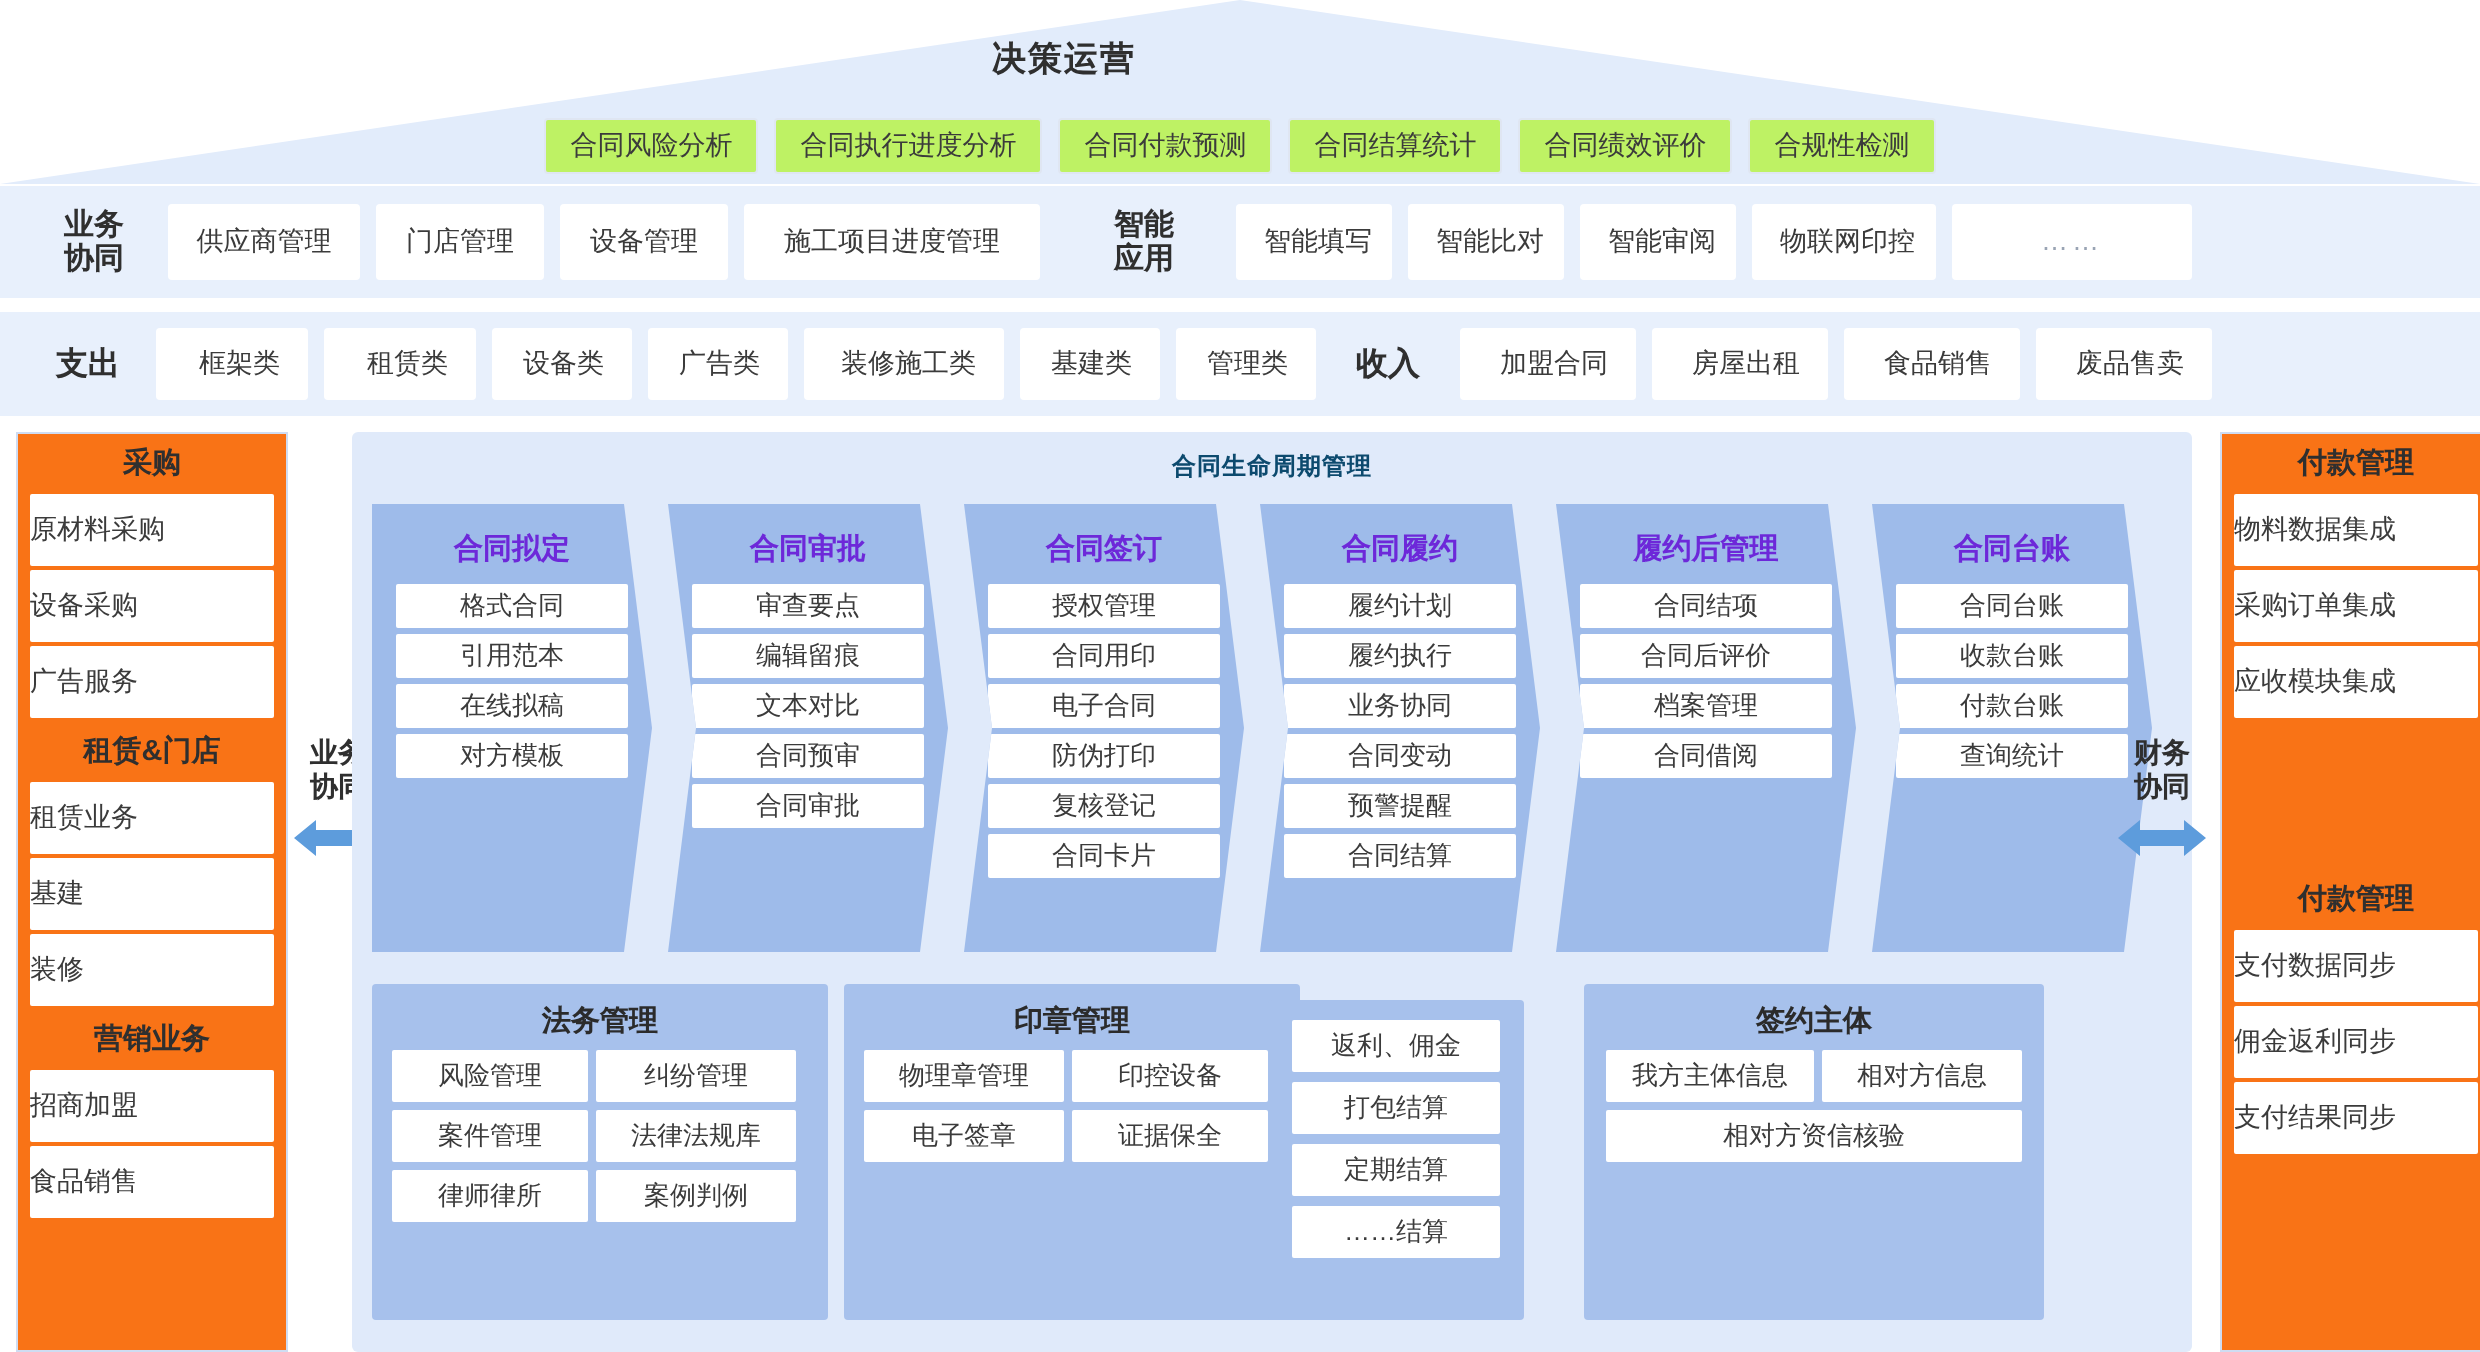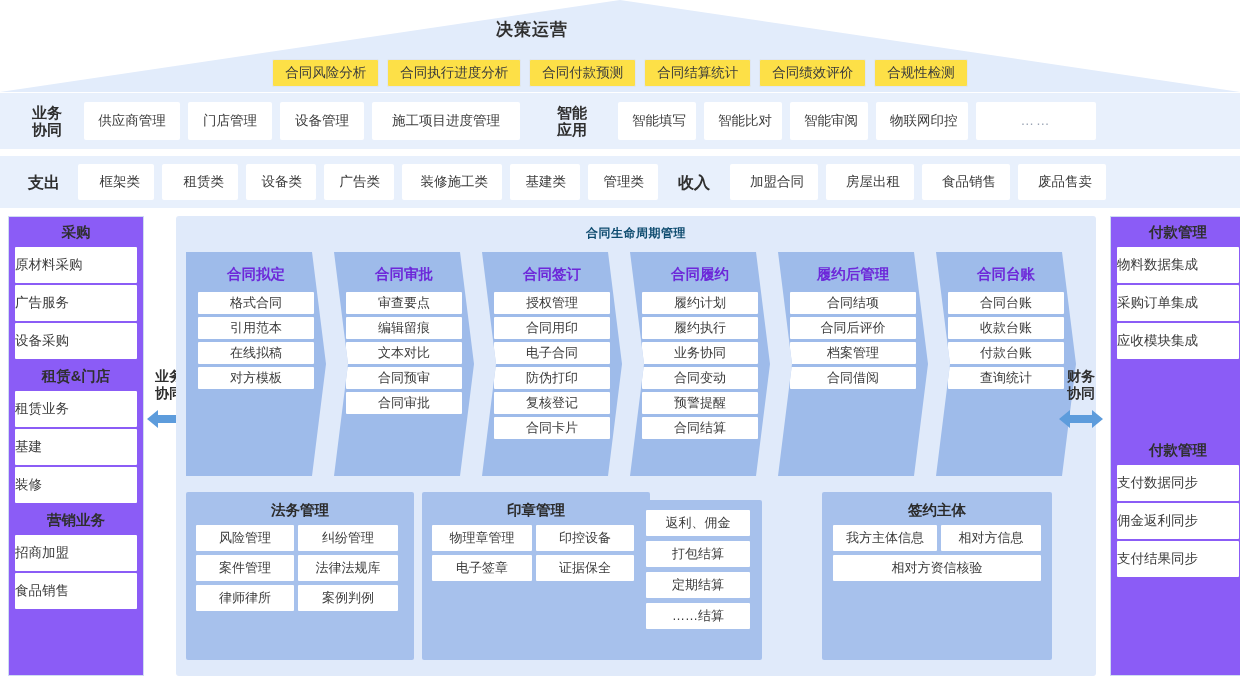--- a/index.html
+++ b/index.html
@@ -21,21 +21,21 @@
   }
   .pyramid-title{
     position:absolute; left:0; top:18px; width:1064px; text-align:center;
     font-size:17px; font-weight:bold; color:#2f2f2f; letter-spacing:1px;
   }
   .pyramid-chips{
     position:absolute; left:0; top:59px; width:1240px;
     display:flex; justify-content:center; gap:8px;
   }
   .pyramid-chips .chip{
-    background:#fde047; border:1px solid #dfe6f2; border-radius:2px;
+    background:#bef264; border:1px solid #dfe6f2; border-radius:2px;
     height:28px; line-height:26px; padding:0 12px;
     font-size:13.5px; color:#3b3b3b; white-space:nowrap;
   }
 
   
   .band{
     position:absolute; left:0; width:1240px; background:#e8f0fc;
     display:flex; align-items:center;
   }
   .band.row1{ top:93px; height:56px; }
@@ -54,21 +54,21 @@
   }
   .band .cell.blank{ color:#9aa4b4; letter-spacing:2px; width:120px; padding:0; }
   .band.row2 .cell{ height:36px; line-height:36px;text-align:right; }
 
   
   .lower{ position:absolute; left:0; top:216px; width:1240px; height:460px; }
 
   
   .side-panel{
     position:absolute; top:0; width:136px; height:460px;
-    background:#8b5cf6; border:1px solid #cfdcf2;
+    background:#f97316; border:1px solid #cfdcf2;
   }
   .side-panel.left{ left:8px; }
   .side-panel.right{ left:1110px; border:1px solid #cfdcf2; }
   .side-group-title{
     text-align:center; font-size:14.5px; font-weight:bold; color:#2f2f2f;
     height:30px; line-height:30px;
   }
   .side-item{
     background:#ffffff; margin:0 6px 2px 6px; height:36px; line-height:36px;
     font-size:13.5px; color:#3b3b3b; border-radius:1px;
@@ -184,22 +184,22 @@
   <div class="cell" style="width:88px">房屋出租</div>
   <div class="cell" style="width:88px">食品销售</div>
   <div class="cell" style="width:88px">废品售卖</div>
 </div>
 
 <div class="lower">
 
   <div class="side-panel left">
     <div class="side-group-title">采购</div>
     <div class="side-item">原材料采购</div>
+    <div class="side-item">设备采购</div>
     <div class="side-item">广告服务</div>
-    <div class="side-item">设备采购</div>
     <div class="side-group-title">租赁&amp;门店</div>
     <div class="side-item">租赁业务</div>
     <div class="side-item">基建</div>
     <div class="side-item">装修</div>
     <div class="side-group-title">营销业务</div>
     <div class="side-item">招商加盟</div>
     <div class="side-item">食品销售</div>
   </div>
 
   <div class="sync" style="left:146px; top:152px;">
@@ -305,21 +305,21 @@
       </div>
     </div>
 
     <div class="settle" style="left:458px; top:284px; width:128px; height:160px;">
       <div class="st-item">返利、佣金</div>
       <div class="st-item">打包结算</div>
       <div class="st-item">定期结算</div>
       <div class="st-item">……结算</div>
     </div>
 
-    <div class="sub" style="left:616px; top:276px; width:230px; height:168px;margin-left:30px;">
+    <div class="sub" style="left:616px; top:276px; width:230px; height:168px;">
       <div class="sub-title">签约主体</div>
       <div class="grid2" style="justify-content:center">
         <div class="g-item" style="width:104px">我方主体信息</div>
         <div class="g-item" style="width:100px">相对方信息</div>
         <div class="g-item" style="width:208px">相对方资信核验</div>
       </div>
     </div>
   </div>
 
   <div class="sync" style="left:1058px; top:152px;">

